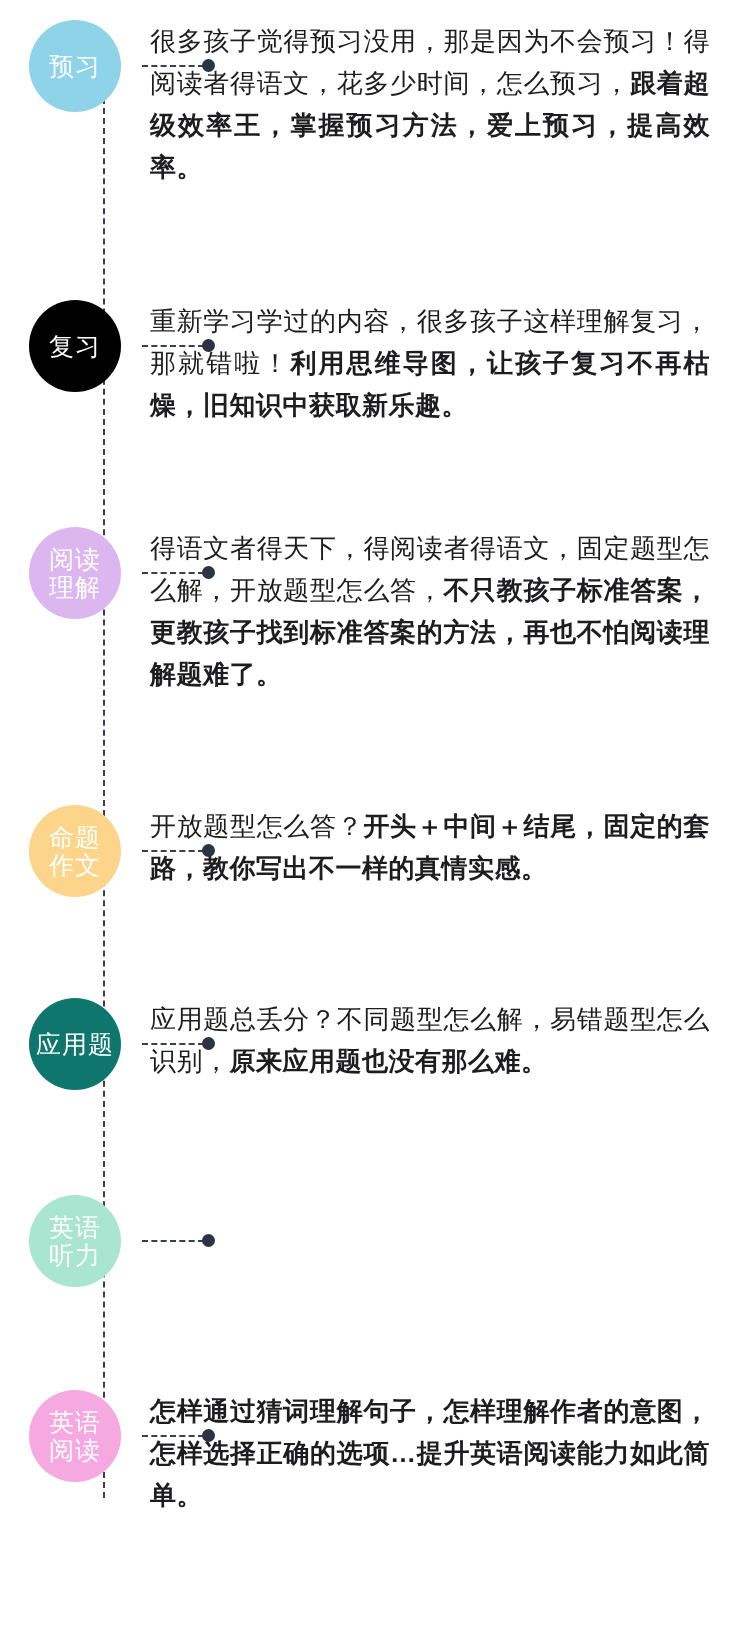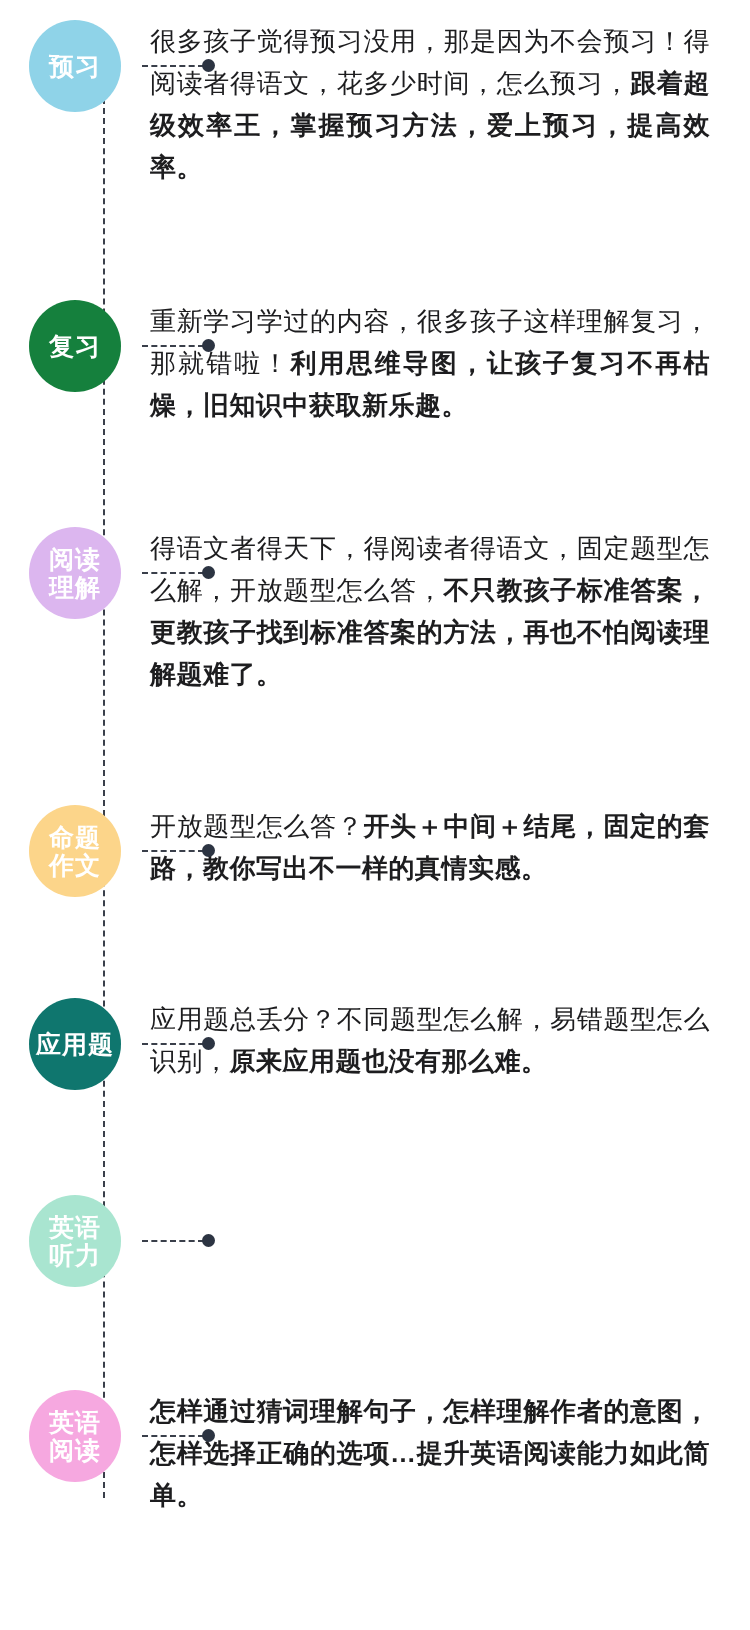--- a/index.html
+++ b/index.html
@@ -48,21 +48,21 @@
 
   .bubble {
     width: 92px;
     height: 92px;
     border-radius: 50%;
     display: flex;
     align-items: center;
     justify-content: center;
     color: #ffffff;
     font-size: 25px;
-    font-weight: bold;
+    font-weight: normal;
     line-height: 1.12;
     letter-spacing: 1px;
     box-sizing: border-box;
   }
 
   
   .connector {
     position: absolute;
     top: 45px;
     left: 142px;
@@ -107,21 +107,21 @@
           <div class="bubble" style="background: rgb(143, 211, 232);">
             <span>预习</span>
           </div>
         </div>
         <div class="connector"></div>
         <div class="dot" style="background: rgb(44, 52, 66);"></div>
         <div class="text"><span>很多孩子觉得预习没用，那是因为不会预习！得阅读者得语文，花多少时间，怎么预习，</span><span class="b">跟着超级效率王，掌握预习方法，爱上预习，提高效率。</span><span></span></div>
       </div>
       <div class="row" style="top: 300px;">
         <div class="bubble-wrap">
-          <div class="bubble" style="background: #15803d;">
+          <div class="bubble" style="background: #000000;">
             <span>复习</span>
           </div>
         </div>
         <div class="connector"></div>
         <div class="dot" style="background: rgb(44, 52, 66);"></div>
         <div class="text"><span>重新学习学过的内容，很多孩子这样理解复习，那就错啦！</span><span class="b">利用思维导图，让孩子复习不再枯燥，旧知识中获取新乐趣。</span><span></span></div>
       </div>
       <div class="row" style="top: 527px;">
         <div class="bubble-wrap">
           <div class="bubble" style="background: rgb(220, 182, 239);">

